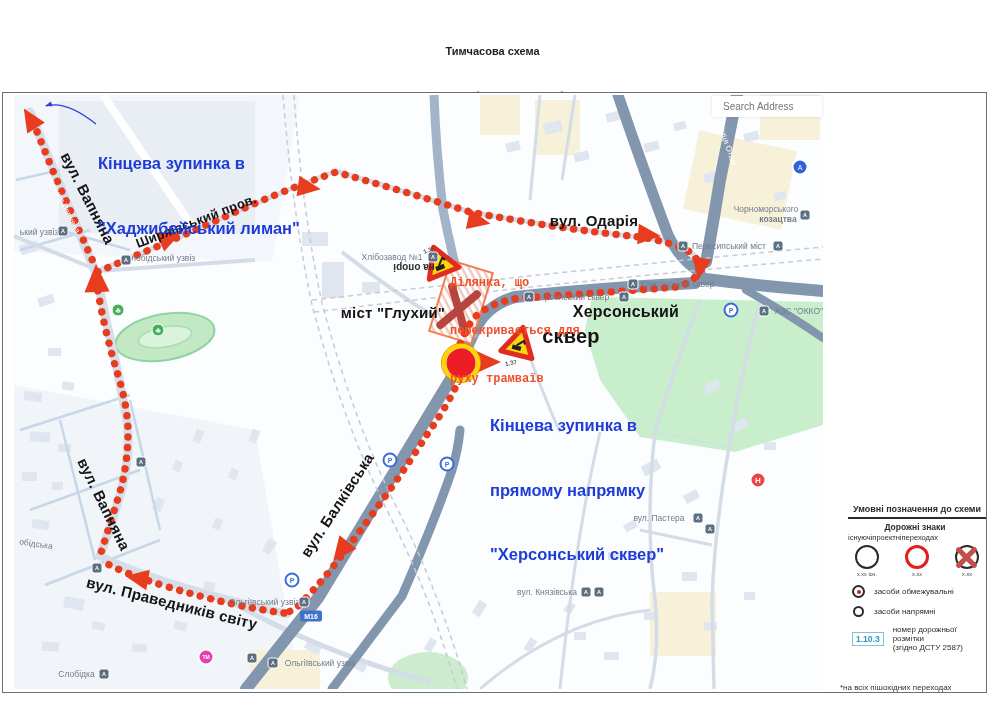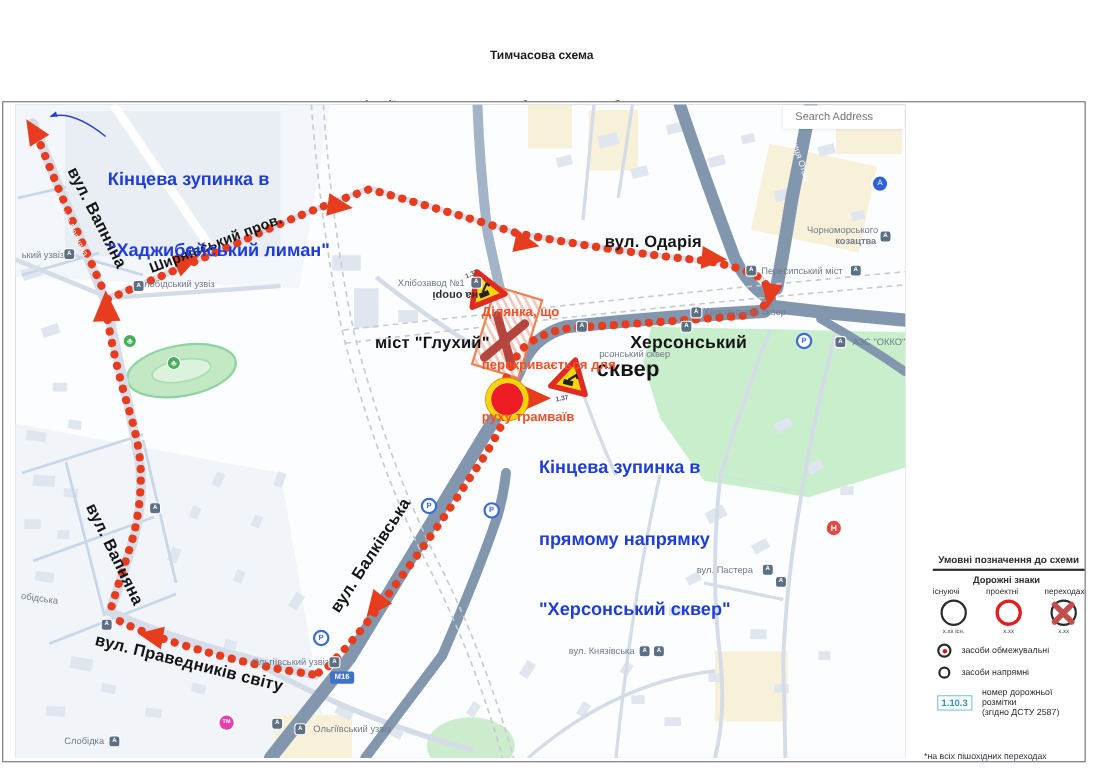--- a/index.html
+++ b/index.html
@@ -35,21 +35,21 @@
   .ann.orange{color:#f1512a;font-size:12px;line-height:16px;}
   .searchBox{position:absolute;left:712px;top:96px;width:110px;height:21px;background:#fff;
              box-shadow:0 0 3px rgba(0,0,0,.12);}
   .searchBox input{width:100%;height:100%;border:0;outline:none;padding:0 0 0 11px;
                    font-family:"Liberation Sans",sans-serif;font-size:10px;color:#9aa0a6;box-sizing:border-box;}
   
   .legend{position:absolute;left:840px;top:504px;width:150px;color:#2c2c2c;font-size:8px;}
   .lg-title{font-weight:700;font-size:9px;text-align:center;padding-bottom:3px;
             border-bottom:2px solid #2c2c2c;margin:0 4px 3px 8px;}
   .lg-sub{text-align:center;font-weight:700;font-size:8.5px;}
-  .lg-cols{display:flex;justify-content:space-between;padding:1px 4px 2px 8px;font-size:7.5px;}
+  .lg-cols{display:flex;padding:1px 4px 2px 8px;font-size:7.5px;}
   .lg-circles{display:flex;justify-content:space-between;padding:1px 6px 0 10px;}
   .lg-ci{display:flex;flex-direction:column;align-items:center;width:34px;}
   .cir{width:24px;height:24px;border-radius:50%;box-sizing:border-box;position:relative;}
   .c-exist{border:2.5px solid #2a2a2a;}
   .c-plan{border:3px solid #e01f1f;}
   .c-rem{border:2.5px solid #2a2a2a;}
   .c-rem i{position:absolute;left:-4px;top:8px;width:27px;height:5px;background:#c2504a;border-radius:2px;}
   .c-rem i.x1{transform:rotate(45deg);} .c-rem i.x2{transform:rotate(-45deg);}
   .cap{font-size:5.5px;color:#444;margin-top:2px;white-space:nowrap;}
   .lg-row{display:flex;align-items:center;gap:9px;margin:8px 0 0 12px;}
@@ -271,21 +271,21 @@
       <div class="lbl big" style="left: 571px; top: 336px; font-size: 20px; transform: translate(-50%, -50%) rotate(0deg);">сквер</div>
       <div class="lbl big" style="left: 104px; top: 504px; font-size: 15px; transform: translate(-50%, -50%) rotate(64deg);">вул. Вапняна</div>
       <div class="lbl big" style="left: 172px; top: 603px; font-size: 15px; transform: translate(-50%, -50%) rotate(14deg);">вул. Праведників світу</div>
       <div class="lbl big" style="left: 337px; top: 505px; font-size: 15px; transform: translate(-50%, -50%) rotate(-57deg);">вул. Балківська</div>
       <div class="lbl g" style="left: 39px; top: 232px; transform: translate(-50%, -50%) rotate(0deg);">ький узвіз</div>
       <div class="lbl g" style="left: 160px; top: 258px; transform: translate(-50%, -50%) rotate(0deg);">Слобідський узвіз</div>
       <div class="lbl g" style="left: 392px; top: 257px; transform: translate(-50%, -50%) rotate(0deg);">Хлібозавод №1</div>
       <div class="lbl g" style="left: 766px; top: 209px; transform: translate(-50%, -50%) rotate(0deg);">Чорноморського</div>
       <div class="lbl g" style="left: 778px; top: 219px; transform: translate(-50%, -50%) rotate(0deg); font-weight: bold;">козацтва</div>
       <div class="lbl g" style="left: 729px; top: 246px; transform: translate(-50%, -50%) rotate(0deg);">Пересипський міст</div>
-      <div class="lbl g" style="left: 577px; top: 297px; transform: translate(-50%, -50%) rotate(0deg); margin-top: 25px;">рсонський сквер</div>
+      <div class="lbl g" style="left: 577px; top: 297px; transform: translate(-50%, -50%) rotate(0deg);">рсонський сквер</div>
       <div class="lbl g" style="left: 677px; top: 284px; transform: translate(-50%, -50%) rotate(0deg);">Херсонський сквер</div>
       <div class="lbl g" style="left: 799px; top: 311px; transform: translate(-50%, -50%) rotate(0deg);">АЗС "ОККО"</div>
       <div class="lbl g" style="left: 659px; top: 518px; transform: translate(-50%, -50%) rotate(0deg);">вул. Пастера</div>
       <div class="lbl g" style="left: 547px; top: 592px; transform: translate(-50%, -50%) rotate(0deg);">вул. Князівська</div>
       <div class="lbl g" style="left: 264px; top: 602px; transform: translate(-50%, -50%) rotate(0deg);">Ольгіївський узвіз</div>
       <div class="lbl g" style="left: 320px; top: 663px; transform: translate(-50%, -50%) rotate(0deg);">Ольгіївський узвіз</div>
       <div class="lbl g" style="left: 36px; top: 544px; transform: translate(-50%, -50%) rotate(8deg);">обідська</div>
       <div class="lbl g" style="left: 70px; top: 674px; transform: translate(-50%, -50%) rotate(0deg); padding-left: 13px;">Слобідка</div>
       <div class="lbl w" style="left: 726px; top: 142px; transform: translate(-50%, -50%) rotate(72deg);">вулиця Отам</div>
       <div class="lbl w" style="left: 64px; top: 206px; transform: translate(-50%, -50%) rotate(63deg);">вулиця Вапняна</div>
@@ -332,21 +332,21 @@
 
   <div class="ann blue" style="left:98px;top:110px;">
     <div>Кінцева зупинка в</div>
     <div>"Хаджибейський лиман"</div>
   </div>
   <div class="ann blue" style="left:490px;top:372px;">
     <div>Кінцева зупинка в</div>
     <div>прямому напрямку</div>
     <div>"Херсонський сквер"</div>
   </div>
-  <div class="ann orange" style="left:438px;top:243px;">
+  <div class="ann orange" style="left:450px;top:243px;font-family:Liberation Mono, monospace;">
     <div>Ділянка, що</div>
     <div>перекривається для</div>
     <div>руху трамваїв</div>
   </div>
 
   <div class="legend">
     <div class="lg-title">Умовні позначення до схеми</div>
     <div class="lg-sub">Дорожні знаки</div>
     <div class="lg-cols">
       <span>існуючі</span>

